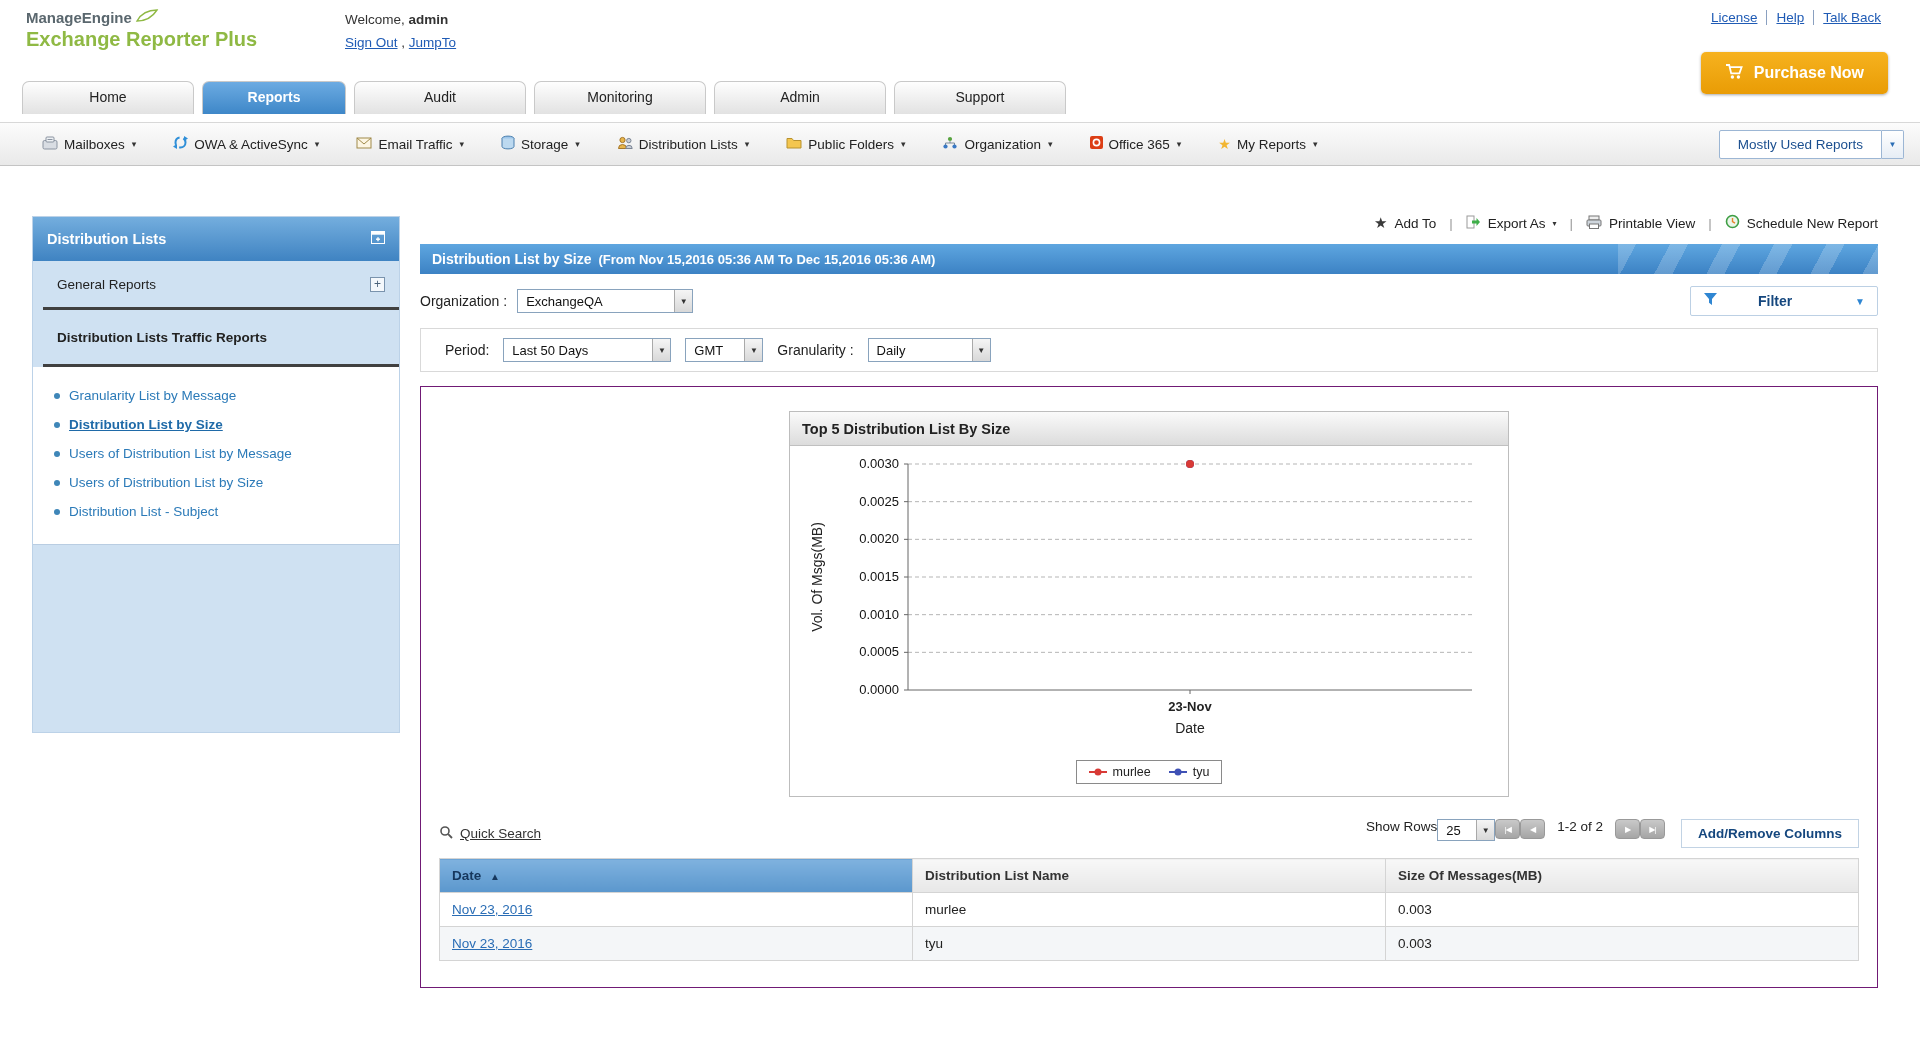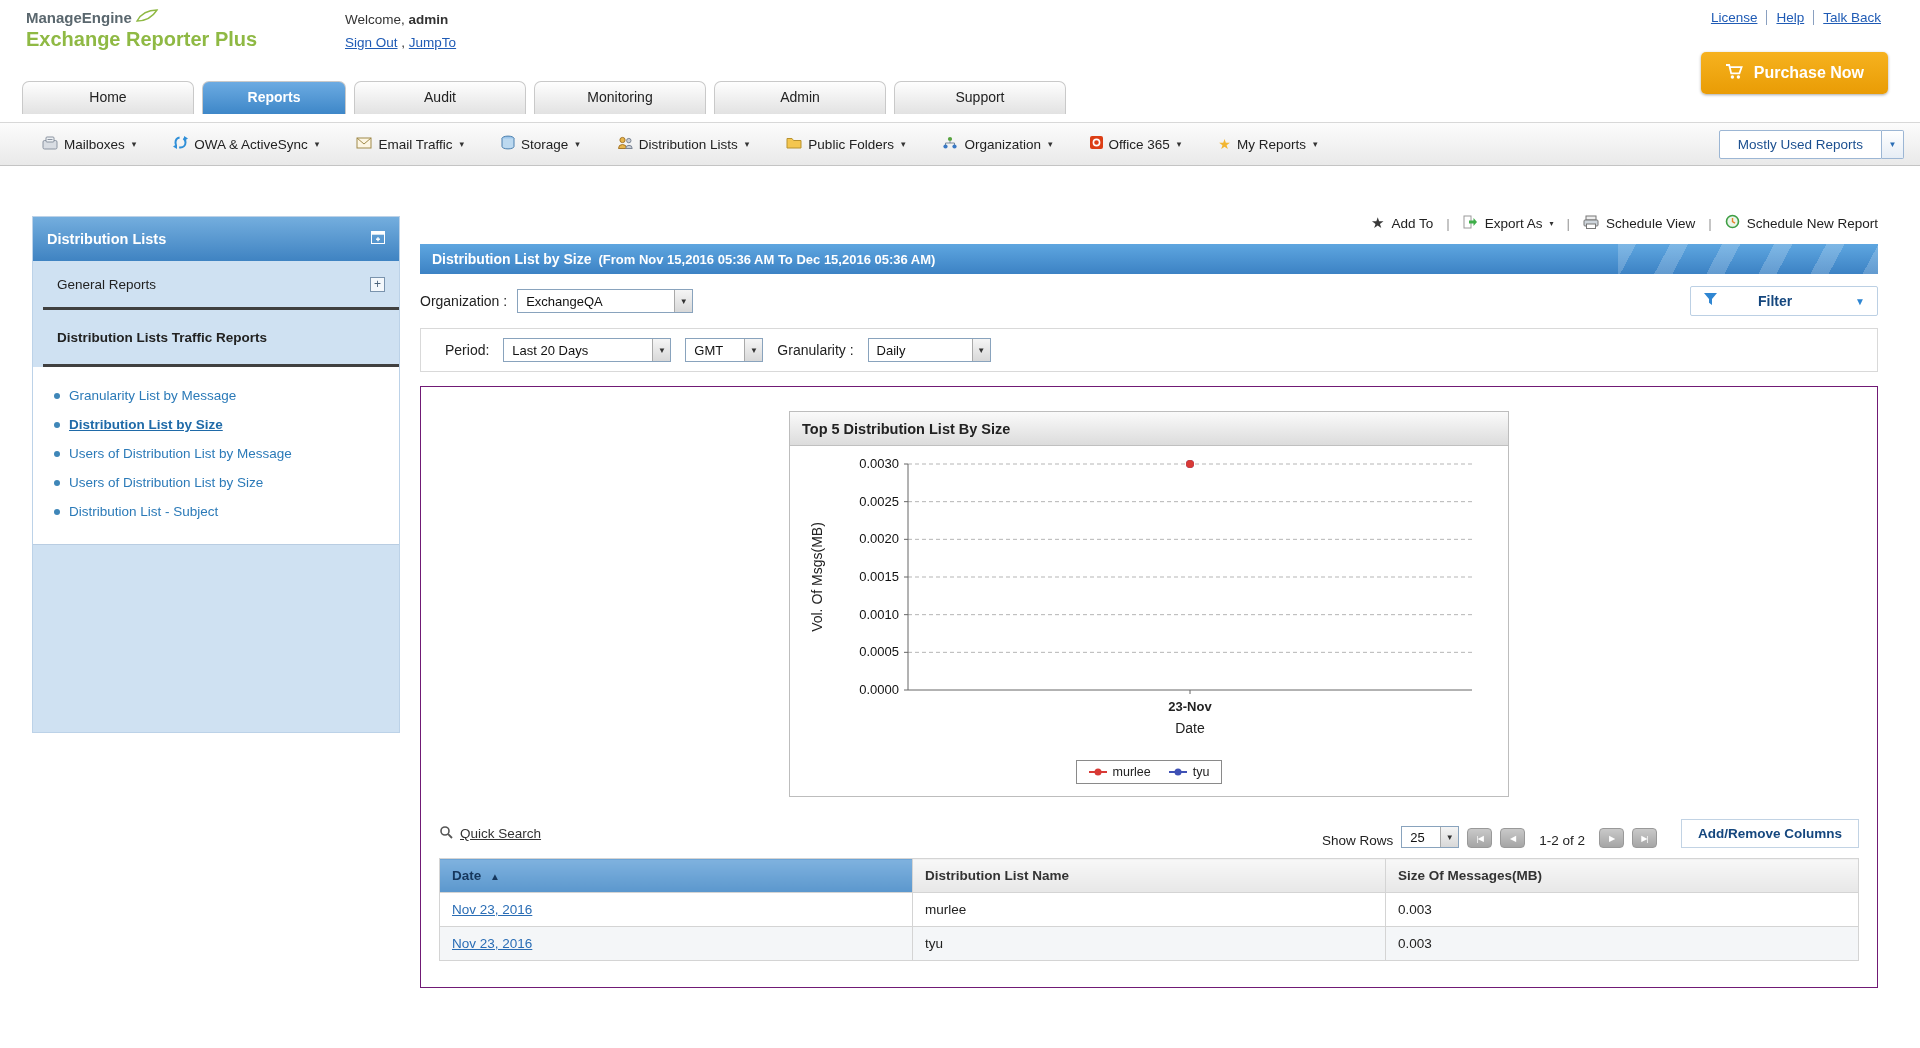--- a/index.html
+++ b/index.html
@@ -111,24 +111,24 @@
     display:flex; align-items:center; padding:0 12px; font-weight:bold; font-size:14.5px; color:#222; }
   .chart-legend { display:flex; justify-content:center; margin:0 0 12px; }
   .legend-box { display:inline-flex; gap:18px; border:1px solid #8a8a8a; padding:4px 12px; align-items:center; background:#fff; }
   .legend-item { display:flex; align-items:center; gap:6px; font-size:12.5px; color:#222; }
   .legend-marker { width:18px; height:2px; position:relative; display:inline-block; }
   .legend-dot { position:absolute; left:50%; top:50%; transform:translate(-50%,-50%); width:7px; height:7px; border-radius:50%; }
 
   .grid-controls { display:flex; align-items:center; margin-top:22px; font-size:13.5px; color:#222; }
   .quick-search { display:flex; gap:7px; align-items:center; color:#333; cursor:pointer; }
   .quick-search .qs-label { text-decoration:underline; }
-  .gc-right { margin-left:auto; display:flex; align-items:flex-end; gap:8px; }
+  .gc-right { margin-left:auto; display:flex; align-items:flex-start; }
   .page-btn { width:25px; height:20px; border-radius:4px; background:linear-gradient(#c9c9c9,#a5a5a5); color:#fff;
     font-size:8px; display:flex; align-items:center; justify-content:center; border:1px solid #999; cursor:pointer; letter-spacing:-1px; }
-  .page-info { margin:0 6px; }
+  .page-info { margin:0 12px; }
   .add-remove { border:1px solid #c2d3e4; background:#fff; color:#15477e; font-weight:bold; font-size:13.5px;
     padding:6px 16px; margin-left:16px; cursor:pointer; white-space:nowrap; }
 
   table.data-table { width:100%; border-collapse:collapse; margin-top:10px; font-size:13.5px; }
   .data-table th, .data-table td { border:1px solid #d4d4d4; padding:9px 12px; text-align:left; }
   .data-table th { background:linear-gradient(#f8f8f8,#e7e7e7); color:#333; font-weight:bold; width:33.3%; }
   .data-table th.sorted { background:linear-gradient(#7fb2df,#5b97cd); color:#16375d; }
   .sort-arrow { font-size:10px; margin-left:5px; }
   .data-table td { color:#222; background:#fff; }
   .data-table tr.alt td { background:#f4f6f8; }
@@ -325,21 +325,21 @@
         <span>Export As</span>
         <span class="small-caret">▾</span>
       </div>
       <span class="action-sep">|</span>
       <div class="action">
         <span><svg width="16" height="14">
               <rect x="3" y="1" width="10" height="4" fill="#eee" stroke="#777"></rect>
               <rect x="1" y="5" width="14" height="6" rx="1" fill="#cfd6dd" stroke="#777"></rect>
               <rect x="3.5" y="9" width="9" height="4.5" fill="#fff" stroke="#777"></rect>
             </svg></span>
-        <span>Schedule View</span>
+        <span>Printable View</span>
       </div>
       <span class="action-sep">|</span>
       <div class="action">
         <span><svg width="15" height="15">
               <circle cx="7.5" cy="7.5" r="6" fill="#eaf6ea" stroke="#3f9e45" stroke-width="1.6"></circle>
               <path d="M7.5 4 v3.6 L10 9.2" stroke="#e8832a" stroke-width="1.4" fill="none"></path>
             </svg></span>
         <span>Schedule New Report</span>
       </div>
     </div>
@@ -361,21 +361,21 @@
               <path d="M1 1 h13 l-5 6 v6 l-3-2.2 V7 z" fill="#2f86d2"></path>
             </svg></span>
         <span class="filter-label">Filter</span>
         <span class="filter-caret">▼</span>
       </div>
     </div>
 
     <div class="period-box">
       <span>Period:</span>
       <div class="fselect w-period">
-        <span class="val">Last 20 Days</span>
+        <span class="val">Last 50 Days</span>
         <span class="arrow">▼</span>
       </div>
       <div class="fselect w-tz">
         <span class="val">GMT</span>
         <span class="arrow">▼</span>
       </div>
       <span>Granularity :</span>
       <div class="fselect w-gran">
         <span class="val">Daily</span>
         <span class="arrow">▼</span>

